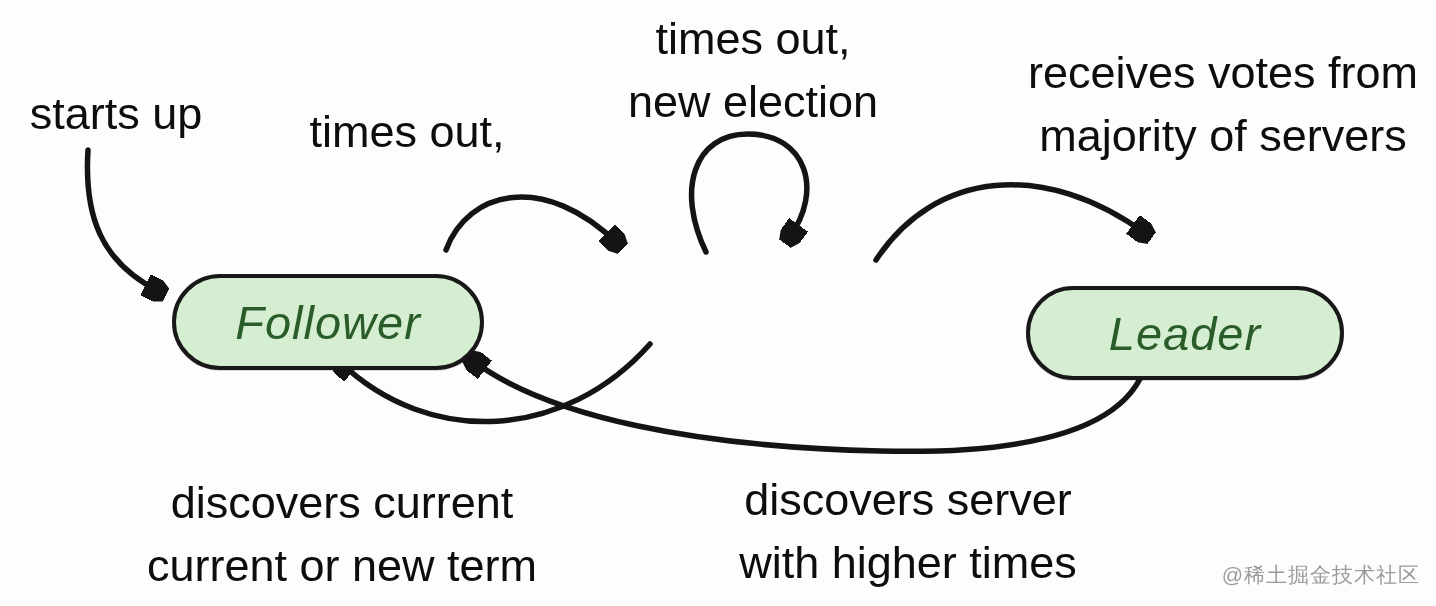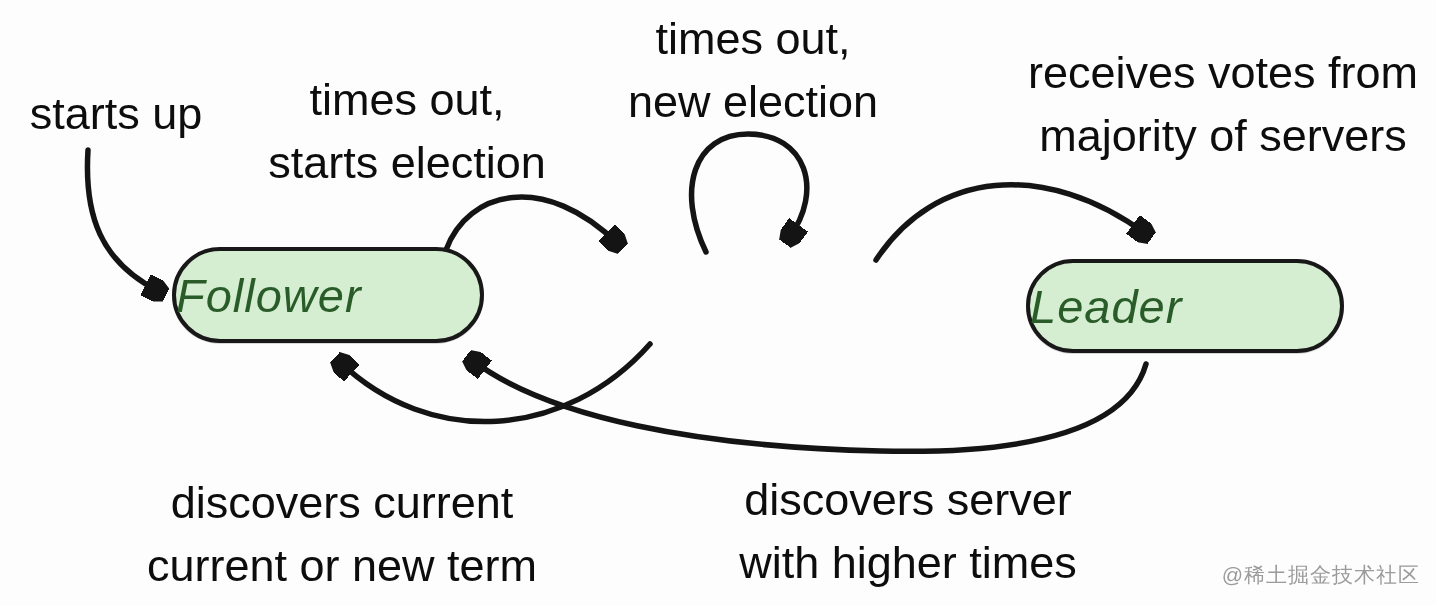--- a/index.html
+++ b/index.html
@@ -21,22 +21,23 @@
   .canvas{
     position:absolute;left:0;top:0;width:1436px;height:606px;
   }
   svg.edges{position:absolute;left:0;top:0;width:1436px;height:606px;}
   svg.edges path{fill:none;stroke:var(--arrow);stroke-width:5.5;stroke-linecap:round;}
   .state-node{
     position:absolute;
     background:var(--node-fill);
     border:4px solid var(--node-border);
     border-radius:60px;
-    display:flex;align-items:center;
+    display:flex;align-items:center;justify-content:center;
     box-shadow:0 1px 0 rgba(0,0,0,0.15);
+    margin-top:27px;
   }
   .state-node .state-label{
     font-style:italic;
     font-size:47px;
     color:var(--node-text);
     letter-spacing:1px;
     white-space:nowrap;
   }
   .node-follower{left:172px;top:247px;width:312px;height:96px;}
   .node-candidate{left:598px;top:252px;width:312px;height:96px;}
@@ -97,21 +98,20 @@
   <div class="state-node node-leader">
     <span class="state-label">Leader</span>
   </div>
 
   <div class="edge-label lbl-starts-up">
     <div>starts up</div>
   </div>
 
   <div class="edge-label lbl-timeout-start">
     <div>times out,</div>
-    <div>starts election</div>
   </div>
 
   <div class="edge-label lbl-timeout-new">
     <div>times out,</div>
     <div>new election</div>
   </div>
 
   <div class="edge-label lbl-receives-votes">
     <div>receives votes from</div>
     <div>majority of servers</div>

